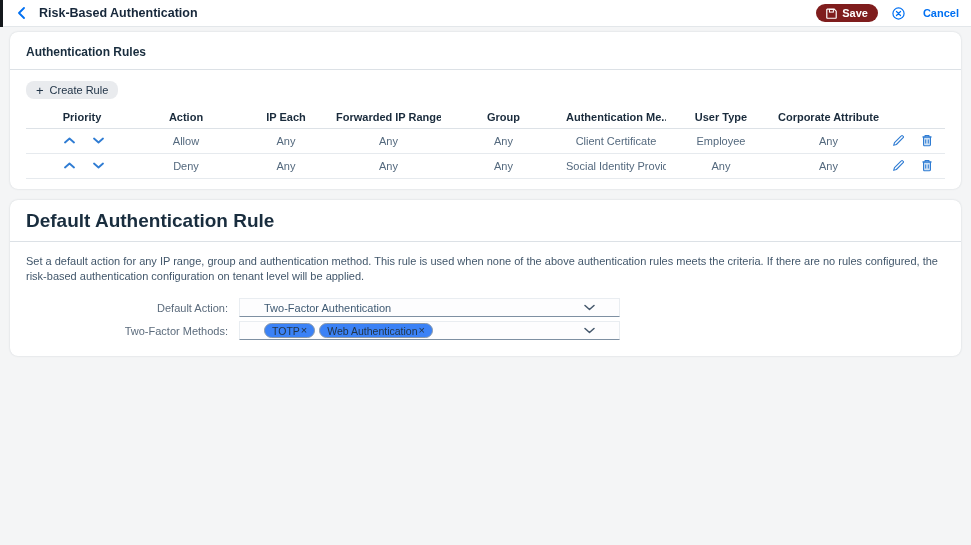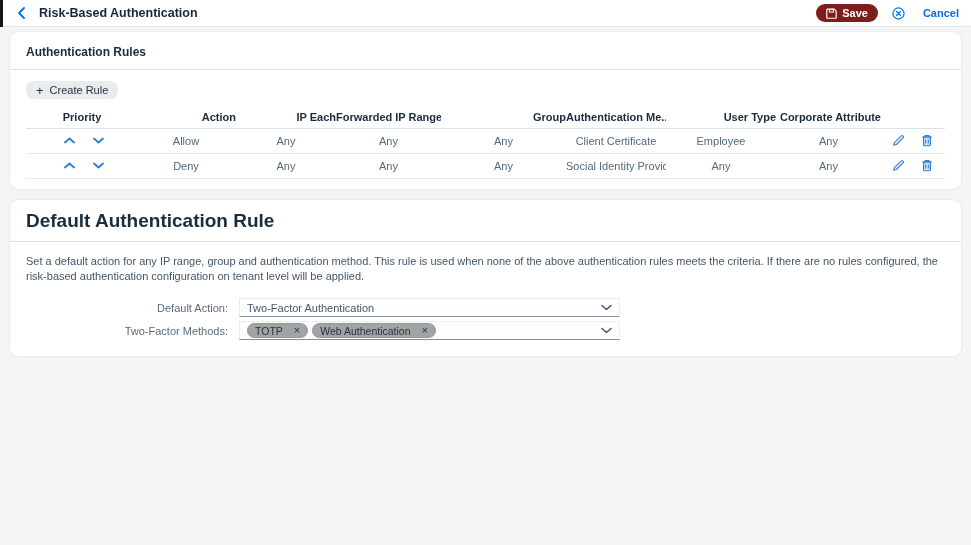--- a/index.html
+++ b/index.html
@@ -64,21 +64,21 @@
   }
   .plus-glyph { font-size:13px; line-height:1; color:#223548; }
 
   
   table.rules {
     border-collapse:collapse; table-layout:fixed;
     width:919px; margin:2px 16px 0;
   }
   table.rules th {
     font-size:11px; font-weight:700; color:#1a2b3c;
-    height:21px; text-align:right; vertical-align:middle;
+    height:21px; text-align:center; vertical-align:middle;
     border-bottom:1px solid #dde2e7; white-space:nowrap; overflow:hidden;
   }
   table.rules th.col-priority { text-align:center; padding-left:2px; }
   table.rules td {
     font-size:11px; color:#54697e; height:25px;
     text-align:center; vertical-align:middle;
     border-bottom:1px solid #e6eaee; white-space:nowrap; overflow:hidden;
   }
   td.cell-priority { text-align:left; }
   .chev-btn {
@@ -98,28 +98,28 @@
   
   .form { margin-top:13px; }
   .form-row { display:flex; align-items:center; margin-bottom:4px; }
   .form-label {
     width:229px; text-align:right; font-size:11px; color:#5b6b7c;
     flex:0 0 229px; padding-right:11px;
   }
   .field {
     width:381px; height:19px; background:#fdfdfe;
     border:1px solid #e9edf1; border-bottom:1px solid #7e90a2;
-    display:flex; align-items:center; padding:0 7px;
+    display:flex; align-items:center; padding:0 24px;
     font-size:11px; color:#3f5a73; cursor:pointer; position:relative;
   }
   .field .field-value { flex:1; }
   .field .dd-chev { color:#44576b; flex:0 0 auto; display:flex; }
   .token {
-    display:inline-flex; align-items:center; gap:11px;
-    border:1px solid #8a99a9; border-radius:10px; background:#a3a3a3;
+    display:inline-flex; align-items:center; gap:1px;
+    border:1px solid #8a99a9; border-radius:10px; background:#3b82f6;
     height:15px; padding:0 7px; font-size:10.5px; color:#223548;
     margin-right:4px; cursor:default;
   }
   .tok-x { cursor:pointer; color:#223548; font-size:11px; line-height:1; }
   .tokens-wrap { flex:1; display:flex; align-items:center; }
 </style>
 </head>
 <body>
 
 <div class="topbar">

